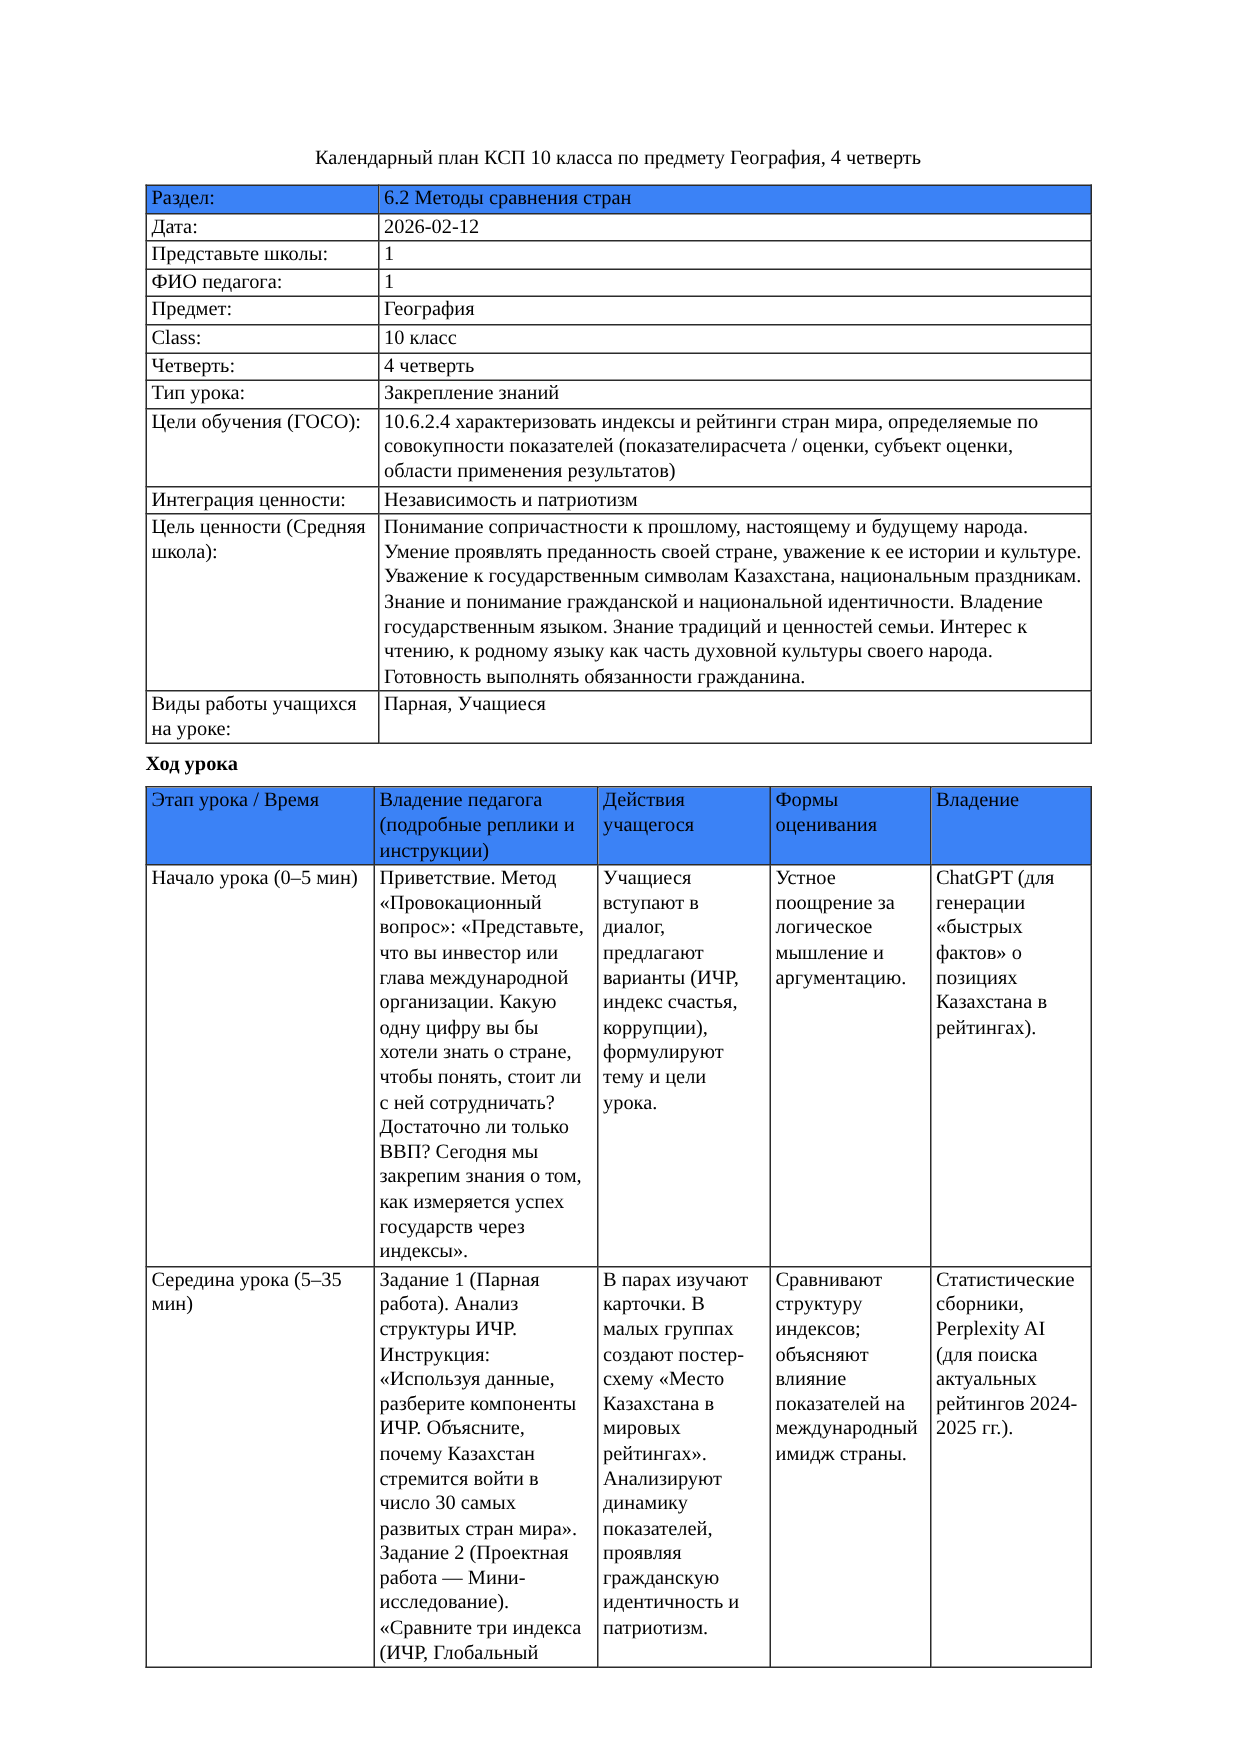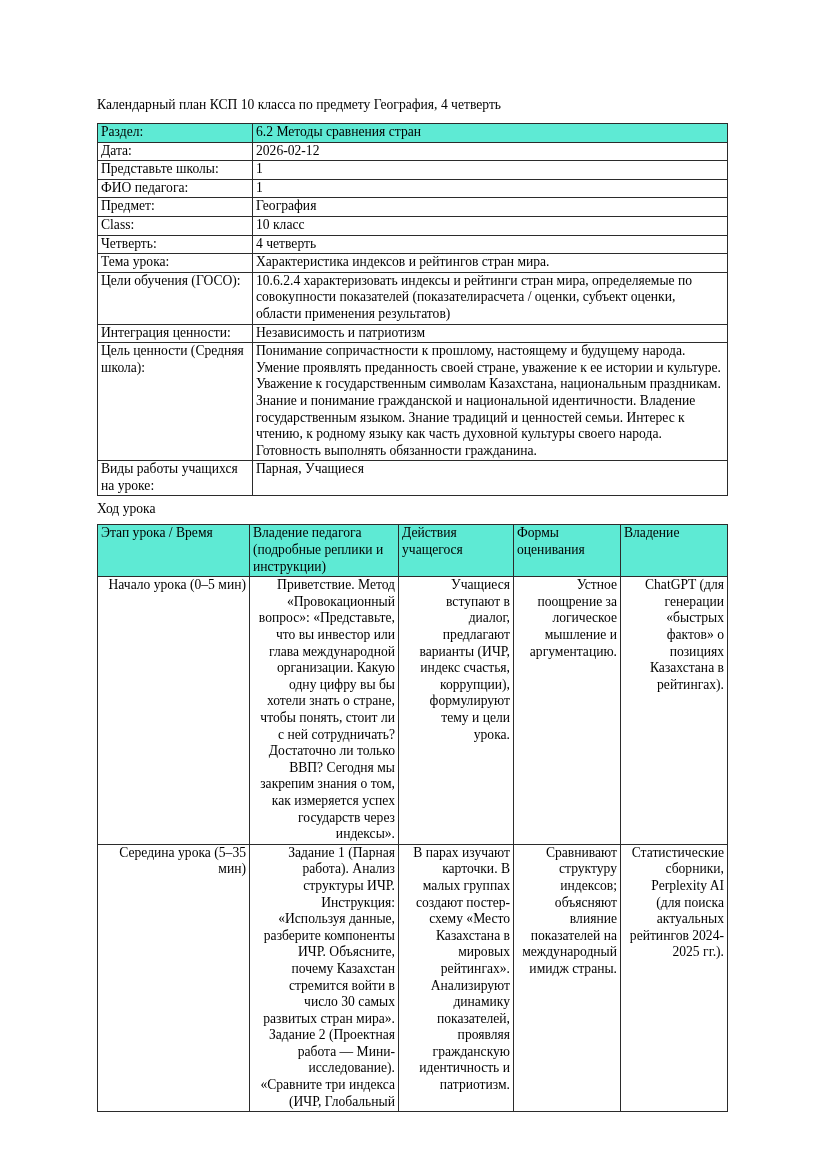--- a/index.html
+++ b/index.html
@@ -19,53 +19,55 @@
     position: absolute;
     left: 97px;
     top: 96px;
     width: 630px;
   }
   .doc-title {
     font-size: 13.6px;
     line-height: 17px;
     margin-bottom: 10px;
     white-space: nowrap;
+    text-align: center;
   }
   table {
     border-collapse: collapse;
     table-layout: fixed;
     width: 630px;
   }
   td, th {
     border: 1px solid #2b2b2b;
     vertical-align: top;
     text-align: left;
     font-weight: normal;
     font-size: 13.6px;
     line-height: 16.6px;
     padding: 0 3px 1px 3px;
     overflow: hidden;
     word-wrap: break-word;
   }
   tr.hl td, tr.hl th {
-    background: #5eead4;
+    background: #3b82f6;
   }
   .info-table .c-label  { width: 155px; }
   .info-table .c-value  { width: 475px; }
   .section-heading {
     font-size: 13.6px;
     line-height: 17px;
     margin: 4px 0 7px 0;
+    font-weight: bold;
   }
   .lesson-table .c1 { width: 152px; }
   .lesson-table .c2 { width: 149px; }
   .lesson-table .c3 { width: 115px; }
   .lesson-table .c4 { width: 107px; }
   .lesson-table .c5 { width: 107px; }
-  .lesson-table td { height: auto; text-align: right; }
+  .lesson-table td { height: auto; }
 </style>
 </head>
 <body>
 
 <div class="page">
 
   <div class="doc-title">Календарный план КСП 10 класса по предмету География, 4 четверть</div>
 
   <table class="info-table">
     <colgroup>
@@ -95,22 +97,22 @@
       </tr>
       <tr>
         <td>Class:</td>
         <td>10 класс</td>
       </tr>
       <tr>
         <td>Четверть:</td>
         <td>4 четверть</td>
       </tr>
       <tr>
-        <td>Тема урока:</td>
-        <td>Характеристика индексов и рейтингов стран мира.</td>
+        <td>Тип урока:</td>
+        <td>Закрепление знаний</td>
       </tr>
       <tr>
         <td>Цели обучения (ГОСО):</td>
         <td>10.6.2.4 характеризовать индексы и рейтинги стран мира, определяемые по совокупности показателей (показателирасчета / оценки, субъект оценки, области применения результатов)</td>
       </tr>
       <tr>
         <td>Интеграция ценности:</td>
         <td>Независимость и патриотизм</td>
       </tr>
       <tr>

